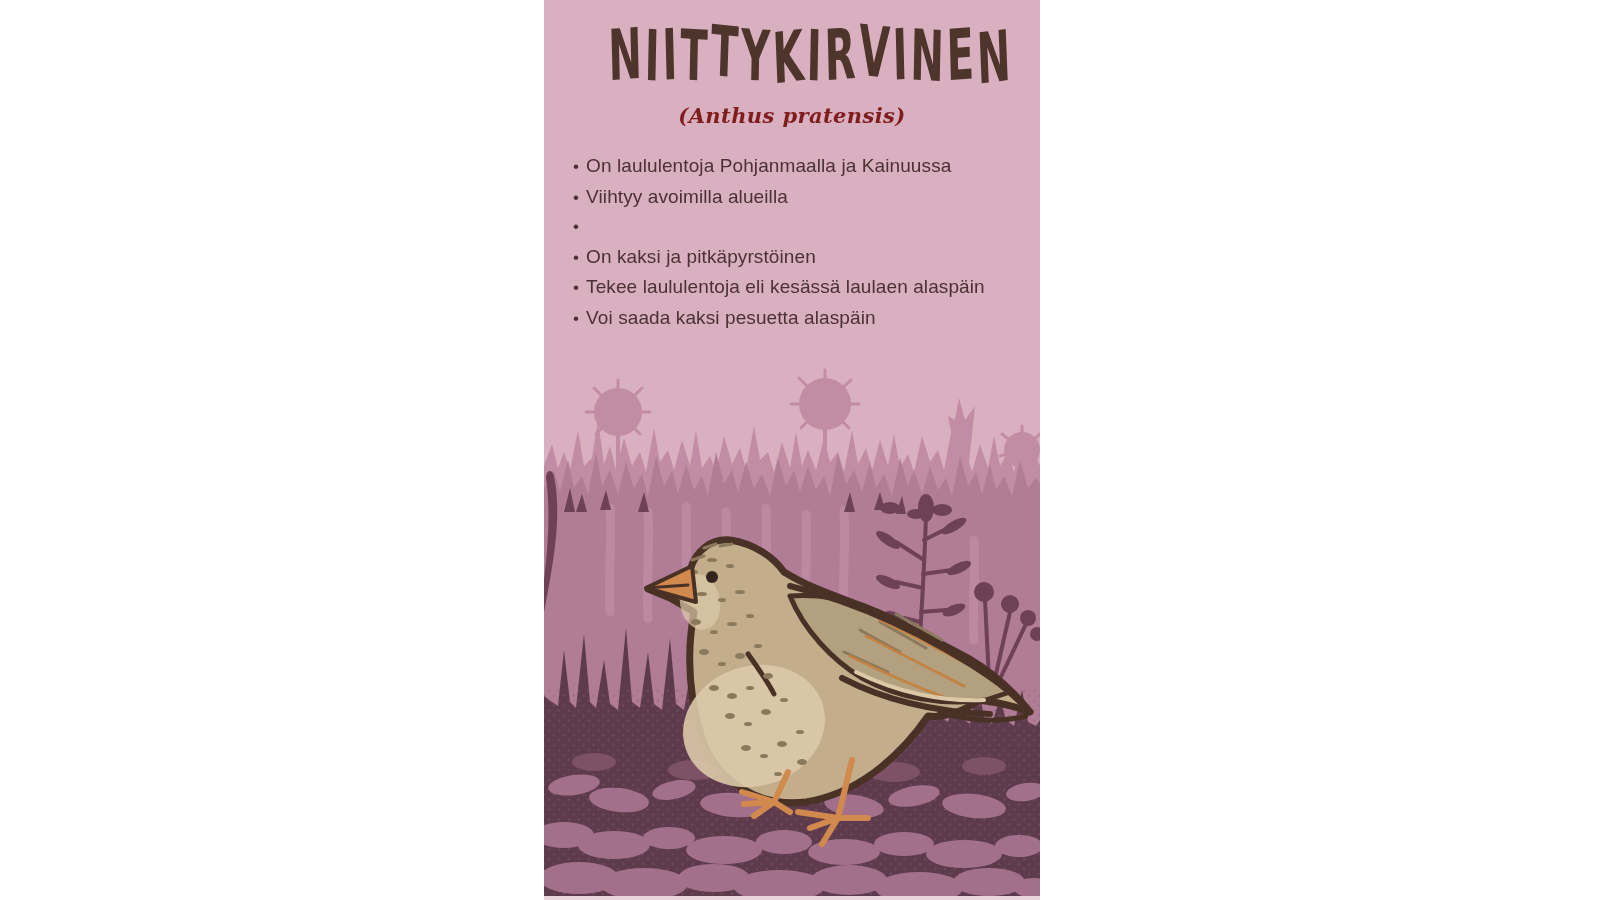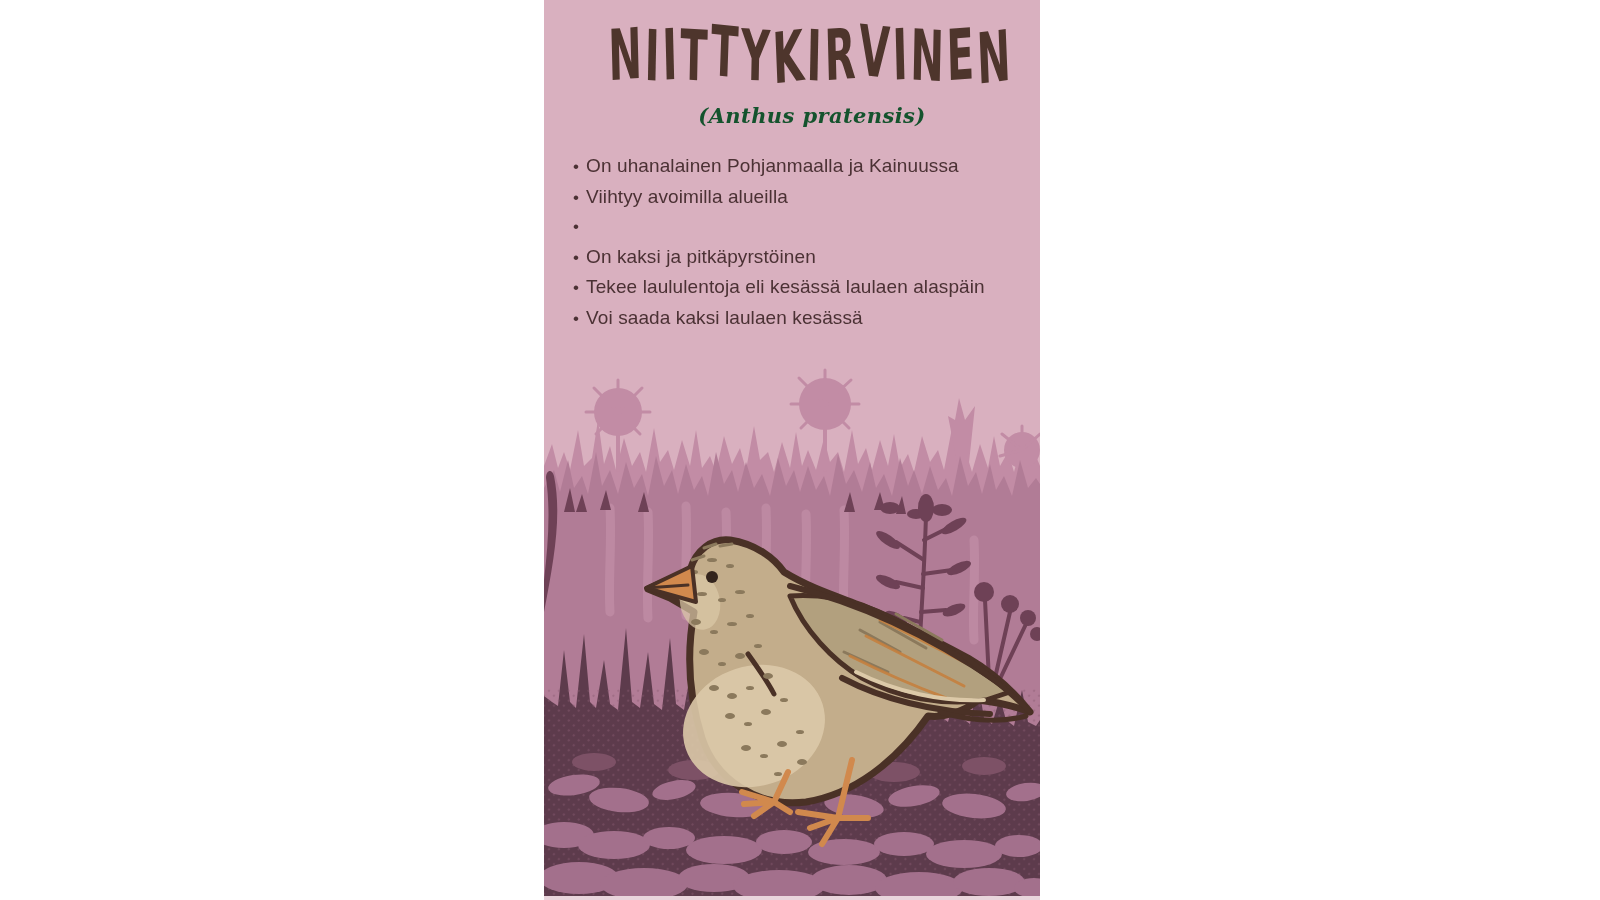--- a/index.html
+++ b/index.html
@@ -194,41 +194,41 @@
         <path d="M244,772 L230,802 M230,802 L198,792 M230,802 L200,804 M230,802 L210,816 M230,802 L246,812"></path>
         <path d="M308,760 L294,818 M294,818 L254,812 M294,818 L324,818 M294,818 L278,844 M294,818 L266,828"></path>
       </g>
     </g>
 
     <rect x="0" y="896" width="496" height="4" fill="#e9d5dc"></rect>
   </svg>
 
   <div class="text-layer">
     <h1 class="title-wrap" style="margin: 0px; color: rgb(78, 53, 44);"><span class="tch">N</span><span class="tch">I</span><span class="tch">I</span><span class="tch">T</span><span class="tch">T</span><span class="tch">Y</span><span class="tch">K</span><span class="tch">I</span><span class="tch">R</span><span class="tch">V</span><span class="tch">I</span><span class="tch">N</span><span class="tch">E</span><span class="tch">N</span></h1>
-    <div class="subtitle" style="color: #14532d; padding-left: 20px;">(Anthus pratensis)</div>
+    <div class="subtitle" style="color: #7f1d1d;">(Anthus pratensis)</div>
     <ul class="facts" style="color: rgb(75, 49, 52);">
         <li>
           <span class="bullet">•</span>
-          <span>On uhanalainen Pohjanmaalla ja Kainuussa</span>
+          <span>On laululentoja Pohjanmaalla ja Kainuussa</span>
         </li>
         <li>
           <span class="bullet">•</span>
           <span>Viihtyy avoimilla alueilla</span>
         </li>
         <li>
           <span class="bullet">•</span>
         </li>
         <li>
           <span class="bullet">•</span>
           <span>On kaksi ja pitkäpyrstöinen</span>
         </li>
         <li>
           <span class="bullet">•</span>
           <span>Tekee laululentoja eli kesässä laulaen alaspäin</span>
         </li>
         <li>
           <span class="bullet">•</span>
-          <span>Voi saada kaksi laulaen kesässä</span>
+          <span>Voi saada kaksi pesuetta alaspäin</span>
         </li>
       </ul>
   </div>
 
 </div>
 
 </body></html>

